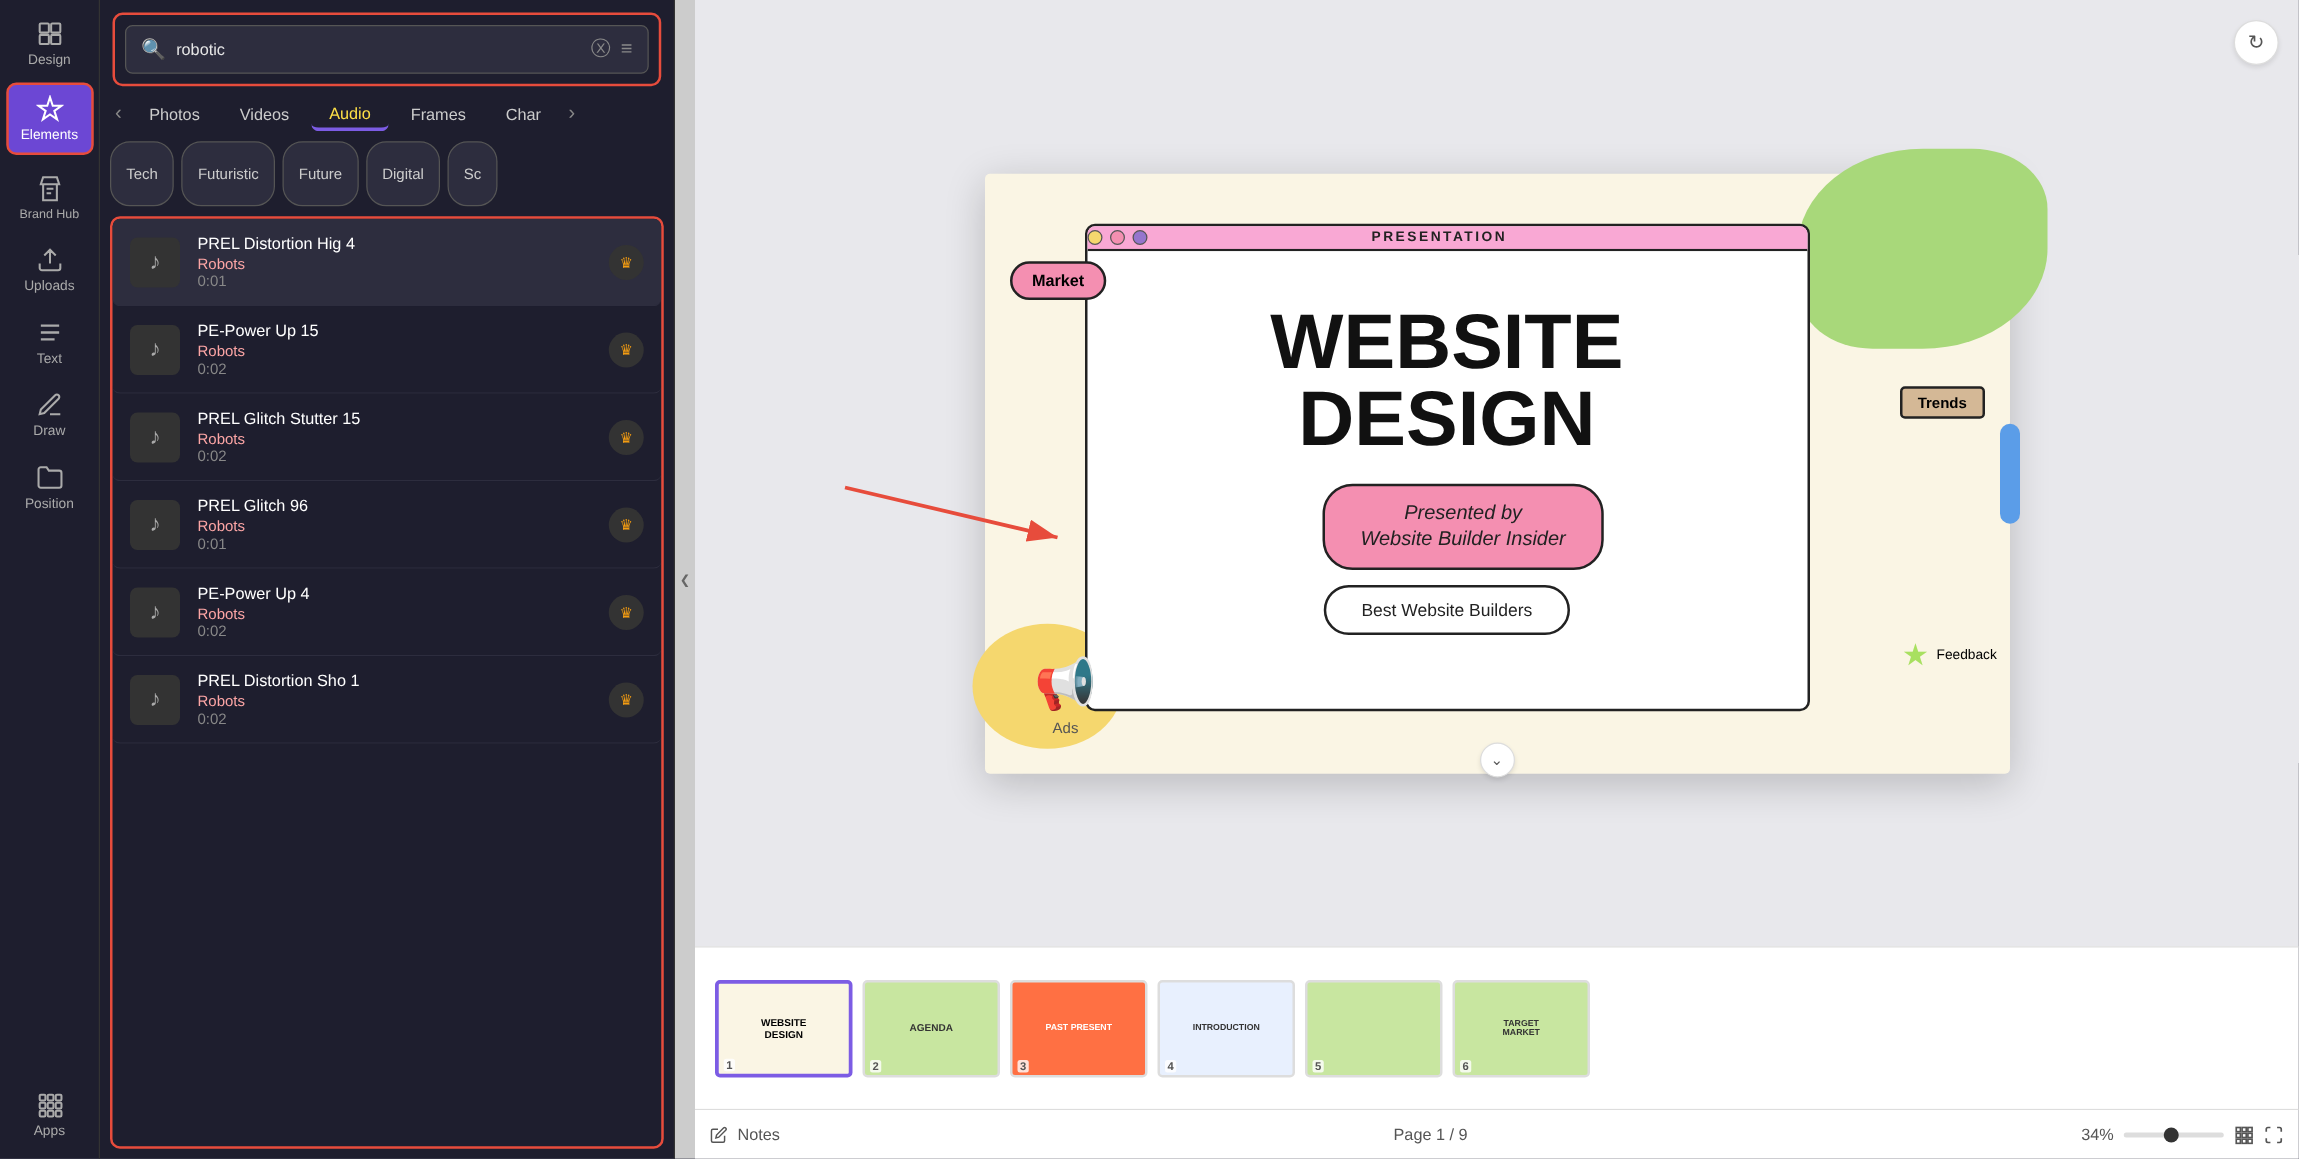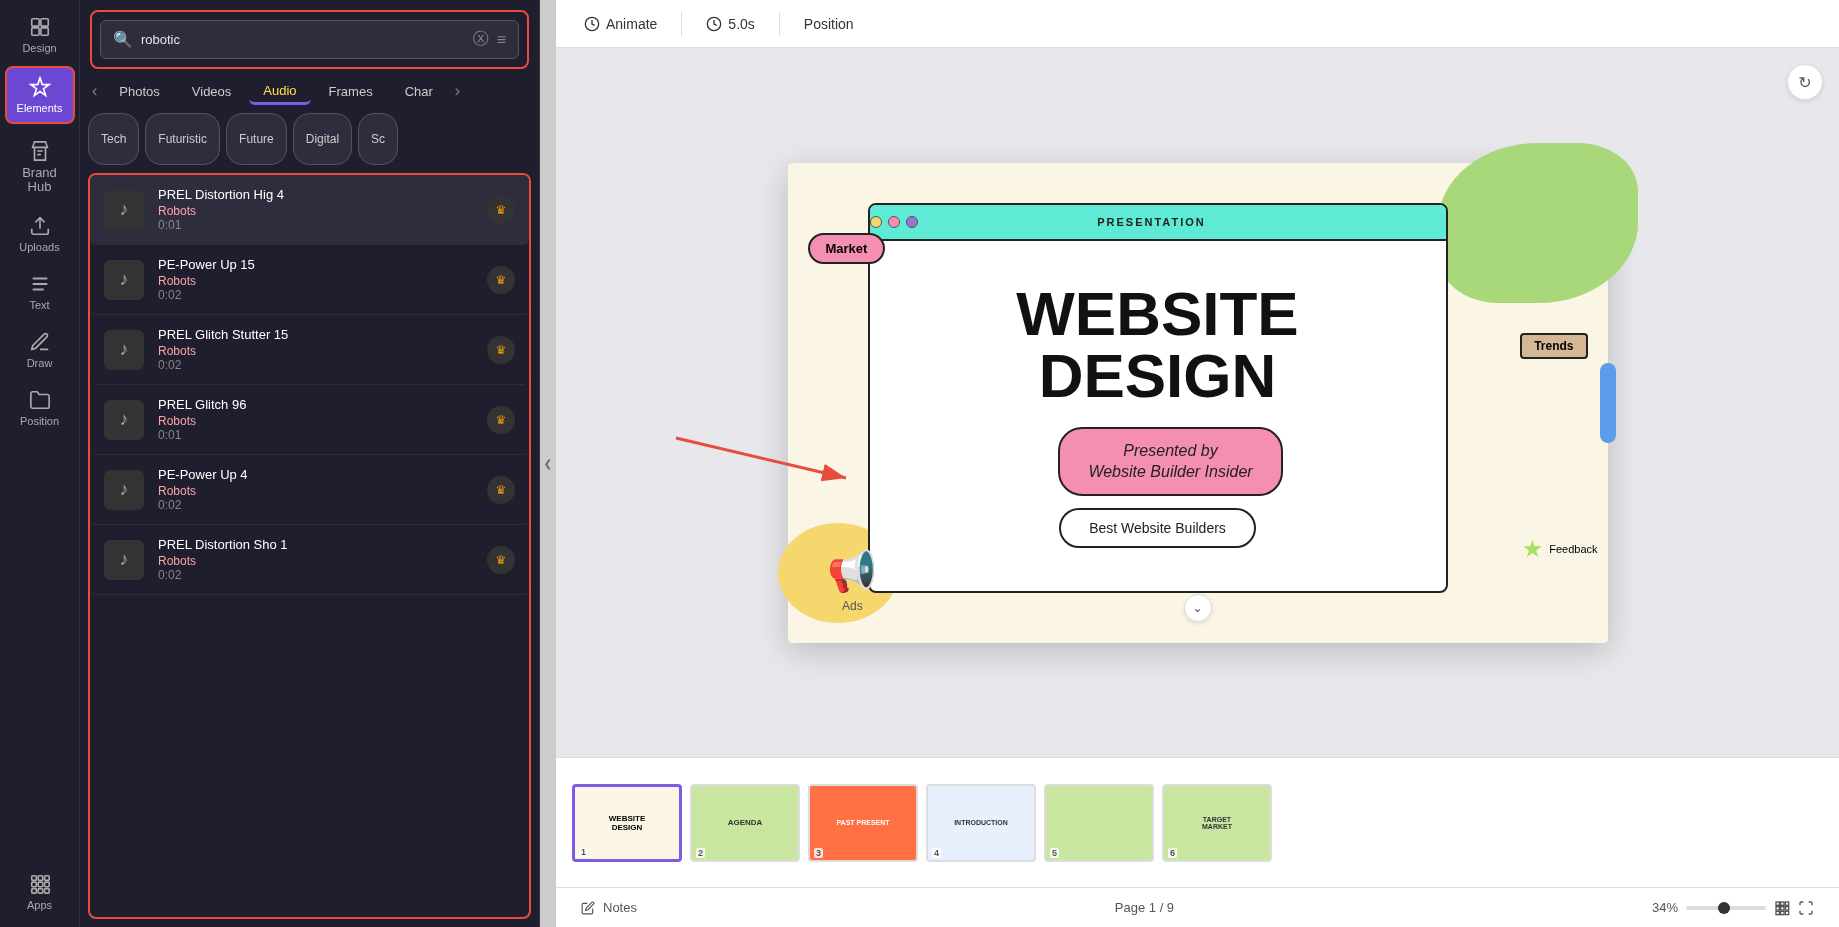--- a/index.html
+++ b/index.html
@@ -244,22 +244,22 @@
       top: 40px;
       left: 80px;
       width: 580px;
       height: 390px;
       background: #fff;
       border: 2px solid #222;
       border-radius: 8px;
       z-index: 1;
     }
     .browser-titlebar {
-      background: #5eead4;
-      height: 36px;
+      background: #f9a8d4;
+      height: 20px;
       border-radius: 6px 6px 0 0;
       display: flex;
       align-items: center;
       padding: 0 0;
       justify-content: space-between;
       border-bottom: 2px solid #222;
     }
     .browser-dots { display: flex; gap: 6px; }
     .browser-dot {
       width: 12px;
@@ -408,21 +408,21 @@
       border-radius: 2px;
     }
 
     
     .status-bar {
       height: 40px;
       background: #fff;
       border-top: 1px solid #ddd;
       display: flex;
       align-items: center;
-      padding: 0 25px;
+      padding: 0 12px;
       justify-content: space-between;
       font-size: 13px;
       color: #555;
     }
     .status-left { display: flex; align-items: center; gap: 8px; }
     .status-center { display: flex; align-items: center; gap: 8px; justify-content: center; }
     .status-right { display: flex; align-items: center; gap: 8px; }
     .zoom-slider {
       width: 80px;
       height: 4px;
@@ -539,21 +539,21 @@
     <svg viewBox="0 0 24 24" fill="none" stroke="currentColor" stroke-width="1.8">
         <path d="M12 2l2.4 7.4H22l-6.2 4.5 2.4 7.4L12 17l-6.2 4.3 2.4-7.4L2 9.4h7.6z"></path>
       </svg>
     <span>Elements</span>
   </div>
   <div class="sidebar-item" style="margin-top:4px;">
     <svg viewBox="0 0 24 24" fill="none" stroke="currentColor" stroke-width="1.8">
         <path d="M6 2h12l2 6H4L6 2zm0 6v14h12V8"></path>
         <path d="M9 12h6M9 16h4"></path>
       </svg>
-    <span style="font-size:13px; text-align:center; line-height:1.1;">Brand Hub</span>
+    <span style="font-size:10px; text-align:center; line-height:1.1;">Brand Hub</span>
   </div>
   <div class="sidebar-item">
     <svg viewBox="0 0 24 24" fill="none" stroke="currentColor" stroke-width="1.8">
         <path d="M21 15v4a2 2 0 01-2 2H5a2 2 0 01-2-2v-4M17 8l-5-5-5 5M12 3v12"></path>
       </svg>
     <span>Uploads</span>
   </div>
   <div class="sidebar-item">
     <svg viewBox="0 0 24 24" fill="none" stroke="currentColor" stroke-width="2">
         <path d="M4 6h16M4 12h16M4 18h12"></path>
@@ -682,41 +682,20 @@
     </div>
   </div>
 </div>
 
 <div class="collapse-panel-handle">
   ❮
 </div>
 
 <div class="main-area">
 
-  <div class="toolbar">
-    <button class="toolbar-btn">
-      <svg width="16" height="16" viewBox="0 0 24 24" fill="none" stroke="currentColor" stroke-width="2">
-          <circle cx="12" cy="12" r="10"></circle>
-          <path d="M12 6v6l4 2"></path>
-        </svg>
-      <span>Animate</span>
-    </button>
-    <div class="toolbar-sep"></div>
-    <button class="toolbar-btn">
-      <svg width="16" height="16" viewBox="0 0 24 24" fill="none" stroke="currentColor" stroke-width="2">
-          <circle cx="12" cy="12" r="10"></circle>
-          <polyline points="12,6 12,12 16,14"></polyline>
-        </svg>
-      <span>5.0s</span>
-    </button>
-    <div class="toolbar-sep"></div>
-    <button class="toolbar-btn">
-      <span>Position</span>
-    </button>
-  </div>
 
   <div class="canvas-area">
 
     <div class="refresh-btn">↻</div>
 
     <div class="slide-container">
 
       <div class="green-blob"></div>
 
       <div class="yellow-circle"></div>

